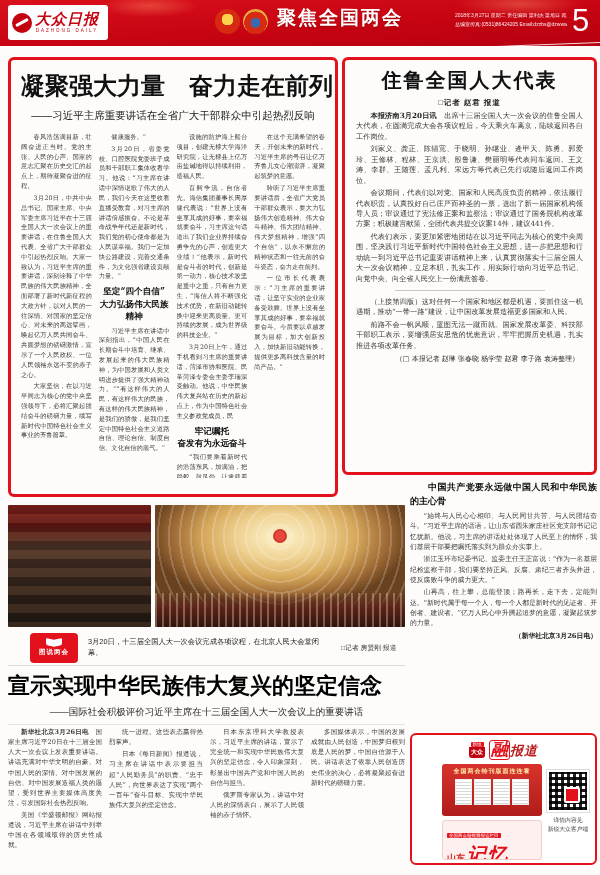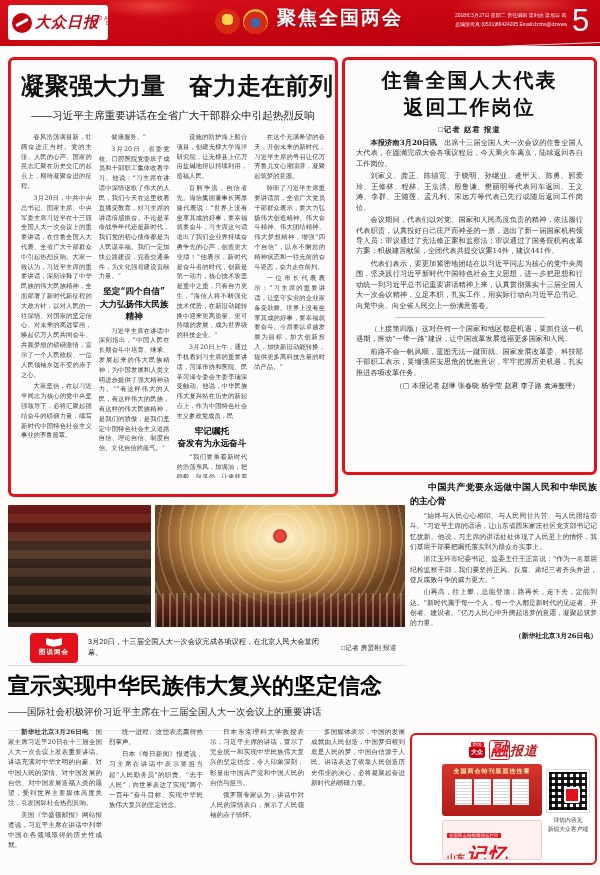--- a/index.html
+++ b/index.html
@@ -17,21 +17,21 @@
       radial-gradient(90px 18px at 520px 4px, rgba(255,150,110,.4), transparent 70%),
       linear-gradient(176deg,#d9111d 0%, #c70412 55%, #b60010 100%);
   }
   .hdr-slash { position:absolute; right:0; bottom:3px; width:268px; height:1px;
     background:rgba(255,255,255,.85); transform:rotate(-2.2deg); transform-origin:right; }
   #masthead { position:absolute; left:8px; top:5px; width:100px; height:35px;
     background:#fff; border-radius:3px; display:flex; align-items:center; padding:2px 4px; gap:3px; }
   .globe { width:20px; height:20px; border-radius:50%; background:#c40310; position:relative; flex:0 0 auto; }
   .globe::before { content:""; position:absolute; left:3px; top:8px; width:14px; height:3px;
     background:#fff; border-radius:2px; transform:rotate(-28deg); }
-  .mast-txt { display:flex; flex-direction:row; line-height:1;text-align:center; }
+  .mast-txt { display:flex; flex-direction:column; line-height:1;text-align:center; }
   .mast-cn { font-family:"DejaVu Serif", serif; font-style:italic; font-weight:bold;
     font-size:15px; color:#c40310; letter-spacing:1px; white-space:nowrap; }
   .mast-en { font-size:4.5px; color:#c40310; letter-spacing:2px; margin-top:2px; }
   .emblem { position:absolute; top:9px; width:25px; height:25px; border-radius:50%; }
   #emb1 { left:215px; background:radial-gradient(circle at 50% 42%, #ffd34d 0 30%, #d62b12 31% 78%, #f0b43c 79%); }
   #emb1::before { content:"★"; position:absolute; left:0; right:0; top:3px; text-align:center;
     font-size:10px; color:#ffd34d; }
   #emb2 { left:243px; background:radial-gradient(circle at 50% 55%, #3a6ab0 0 26%, #d62b12 27% 60%, #e8a93a 61% 80%, #c8392a 81%); }
   #hdr-title { position:absolute; left:277px; top:5px; font-size:19px; font-weight:bold;
     color:#fff; letter-spacing:2px; white-space:nowrap; text-shadow:0 1px 2px rgba(120,0,0,.5); }
@@ -103,22 +103,22 @@
   .book-icon { width:16px; height:7px; position:relative; margin-bottom:2px; }
   .book-icon::before, .book-icon::after { content:""; position:absolute; top:0; width:8px; height:7px; background:#fff; }
   .book-icon::before { left:0; transform:skewY(12deg); border-radius:1px 0 0 2px; }
   .book-icon::after  { right:0; transform:skewY(-12deg); border-radius:0 1px 2px 0; }
   #caplogo span { font-size:6.5px; color:#fff; font-weight:bold; letter-spacing:1px; }
   #caption { flex:1; padding:0 10px; font-size:7.3px; line-height:1.45; color:#222; }
   #credit { width:64px; font-size:6.8px; color:#333; line-height:1.4; }
   
   #declare { position:absolute; left:8px; top:665px; width:397px; border-top:1px solid #dcdcdc; padding-top:5px; }
   #declare h2 { font-size:22px; font-weight:bold; color:#000000; text-align:left; white-space:nowrap; }
-  #declare .sub { font-size:9.5px; color:#2a2a2a; margin-top:5px;
-    padding-bottom:11px; border-bottom:1px solid #e3e3e3; }
+  #declare .sub { font-size:9.5px; color:#2a2a2a; text-align:center; margin-top:5px;
+    padding-bottom:5px; border-bottom:1px solid #e3e3e3; }
   #declare-cols { position:absolute; left:8px; top:727px; width:397px; height:141px;
     display:flex; gap:7px; }
   #declare-cols .tcol { font-size:6.5px; }
   
   #promo { position:absolute; left:410px; top:733px; width:187px; height:132px;
     border:2px solid #e2111b; border-radius:6px; background:#fff; padding:4px 6px; }
   .promo-hd { display:flex; align-items:center; justify-content:center; gap:4px; height:22px; }
   .mini-logo { display:flex; flex-direction:column; align-items:center; }
   .mini-tab { font-size:4.5px; color:#fff; background:#e2111b; padding:0 2px; border-radius:1px; }
   .mini-shield { font-size:6px; color:#fff; background:#c40310; padding:1px 2px; border-radius:0 0 3px 3px; font-weight:bold; }
@@ -207,21 +207,20 @@
         <p>在这个充满希望的春天，开创未来的新时代，习近平主席的号召让亿万齐鲁儿女心潮澎湃，凝聚起筑梦的意愿。</p>
         <p>聆听了习近平主席重要讲话后，全省广大党员干部群众表示，要大力弘扬伟大创造精神、伟大奋斗精神、伟大团结精神、伟大梦想精神，增强“四个自信”，以永不懈怠的精神状态和一往无前的奋斗姿态，奋力走在前列。</p>
         <p>一位市长代表表示：“习主席的重要讲话，让坚守实业的企业家备受鼓舞。世界上没有坐享其成的好事，要幸福就要奋斗。今后要以卓越发展为目标，加大创新投入，加快新旧动能转换，提供更多高科技含量的时尚产品。”</p>
       </div>
     </div>
   </div>
 
   <div class="redbox" id="rightbox">
     <h2>
       <span>住鲁全国人大代表</span><br>
-      <span>返回工作岗位</span>
     </h2>
     <div class="r-byline">□记者 赵君 报道</div>
     <div class="r-body">
       <p><b>本报济南3月20日讯</b><span>　出席十三届全国人大一次会议的住鲁全国人大代表，在圆满完成大会各项议程后，今天乘火车离京，陆续返回各自工作岗位。</span></p>
       <p>刘家义、龚正、陈辐宽、于晓明、孙继业、逄甲天、陈勇、郭爱玲、王修林、程林、王京洪、殷鲁谦、樊丽明等代表同车返回。王文涛、李群、王随莲、孟凡利、宋远方等代表已先行或随后返回工作岗位。</p>
       <p>会议期间，代表们以对党、国家和人民高度负责的精神，依法履行代表职责，认真投好自己庄严而神圣的一票，选出了新一届国家机构领导人员；审议通过了宪法修正案和监察法；审议通过了国务院机构改革方案；积极建言献策，全团代表共提交议案14件，建议441件。</p>
       <p>代表们表示，要更加紧密地团结在以习近平同志为核心的党中央周围，坚决践行习近平新时代中国特色社会主义思想，进一步把思想和行动统一到习近平总书记重要讲话精神上来，认真贯彻落实十三届全国人大一次会议精神，立足本职，扎实工作，用实际行动向习近平总书记、向党中央、向全省人民交上一份满意答卷。</p>
       <div class="divider"></div>
       <p>（上接第四版）这对任何一个国家和地区都是机遇，要抓住这一机遇期，推动“一带一路”建设，让中国改革发展造福更多国家和人民。</p>
       <p>前路不会一帆风顺，蓝图无法一蹴而就。国家发展改革委、科技部干部职工表示，要增强居安思危的忧患意识，牢牢把握历史机遇，扎实推进各项改革任务。</p>

